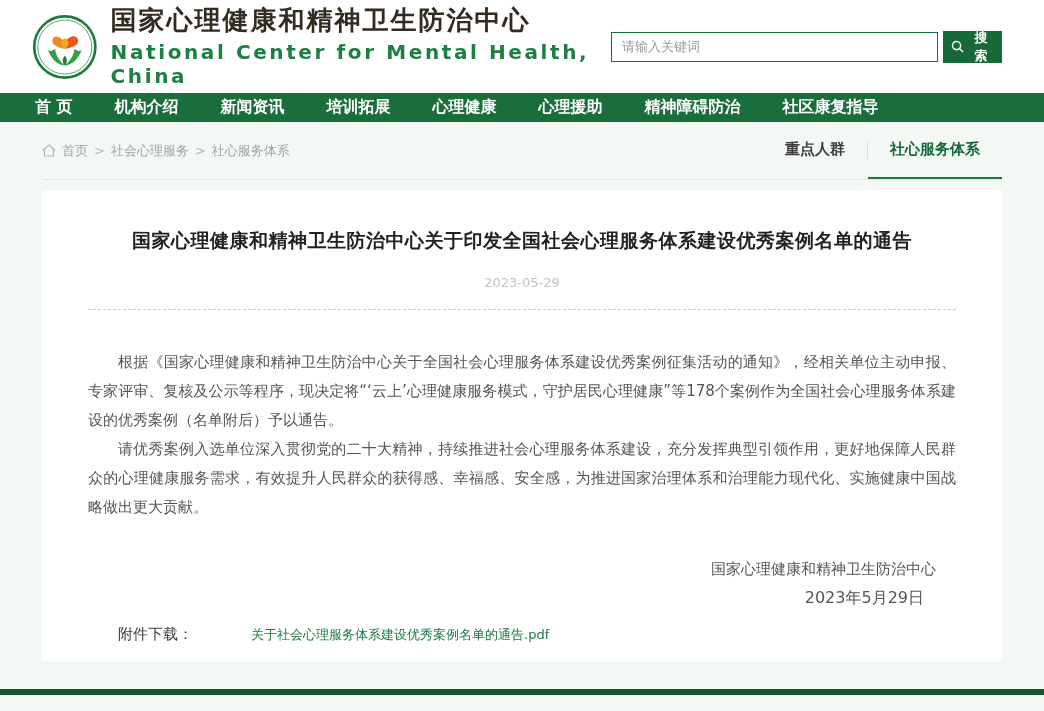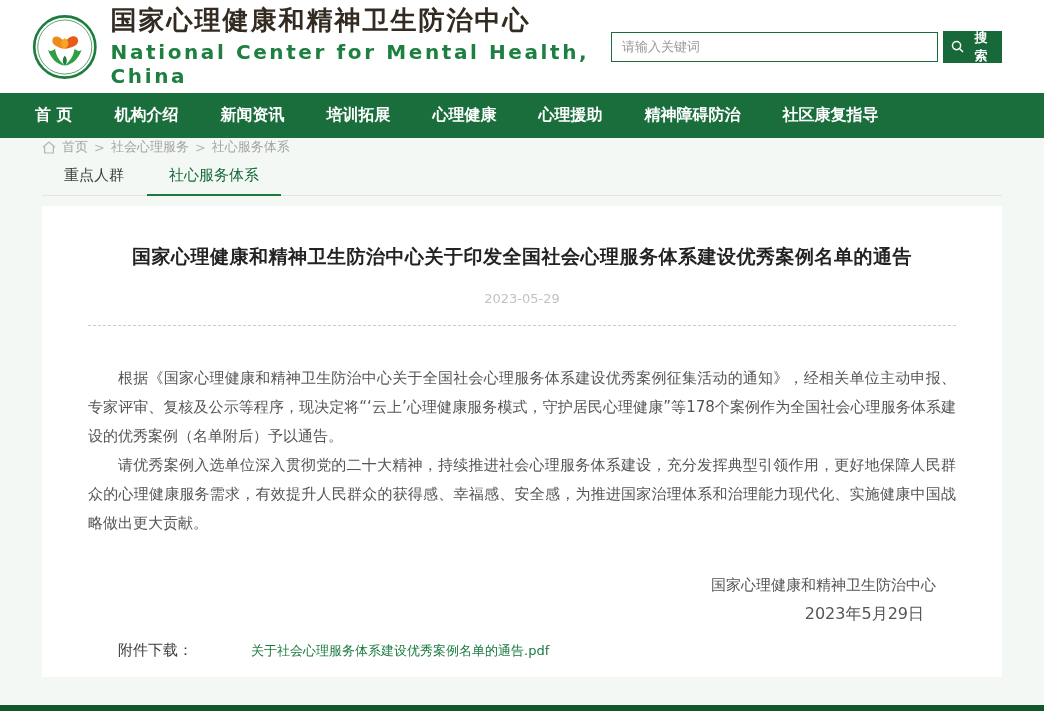--- a/index.html
+++ b/index.html
@@ -30,39 +30,39 @@
   }
   .search-input::placeholder { color:#9a9a9a; }
   .search-btn {
     height:32px; min-width:58px; margin-left:5px; border:none; cursor:pointer;
     background:#17693a; color:#fff; font-size:13px; font-weight:bold;
     display:flex; align-items:center; justify-content:space-between; gap:4px;
     font-family:"DejaVu Sans","Liberation Sans",sans-serif; padding:0 8px;
   }
 
   
-  .nav { height:45px; background:#1a6e3c; display:flex; align-items:stretch; padding-left:14px; }
+  .nav { height:29px; background:#1a6e3c; display:flex; align-items:stretch; padding-left:14px; }
   .nav-item {
     display:flex; align-items:center; padding:0 21px;
     color:#ffffff; font-size:16px; font-weight:bold; cursor:pointer; white-space:nowrap;
   }
 
   
   .crumb-row {
     width:960px; margin:0 auto; height:58px;
     border-bottom:1px solid #e4e4e4;
-    display:flex; align-items:stretch; justify-content:space-between;flex-direction:column;
+    display:flex; align-items:stretch; justify-content:space-between;
   }
   .crumbs { display:flex; align-items:center; gap:6px; color:#a3a3a3; font-size:13px; }
   .crumbs .home-ic { display:flex; align-items:center; }
   .crumb-link { cursor:pointer; }
   .crumb-sep { color:#b5b5b5; }
   .tabs { display:flex; align-items:stretch; }
   .tab {
-    display:flex; align-items:center; padding:0 22px; font-size:15px; font-weight:normal;
+    display:flex; align-items:center; padding:0 22px; font-size:15px; font-weight:bold;
     color:#3c3c3c; cursor:pointer; border-bottom:2px solid transparent;
   }
   .tab.active { color:#15683a; border-bottom-color:#1a7a40; }
   .tab-divider { width:1px; background:#dcdcdc; margin:20px 0; }
 
   
   .card {
     width:960px; min-height:471px; margin:10px auto 0; background:#ffffff;
     padding:36px 46px 0;
   }

